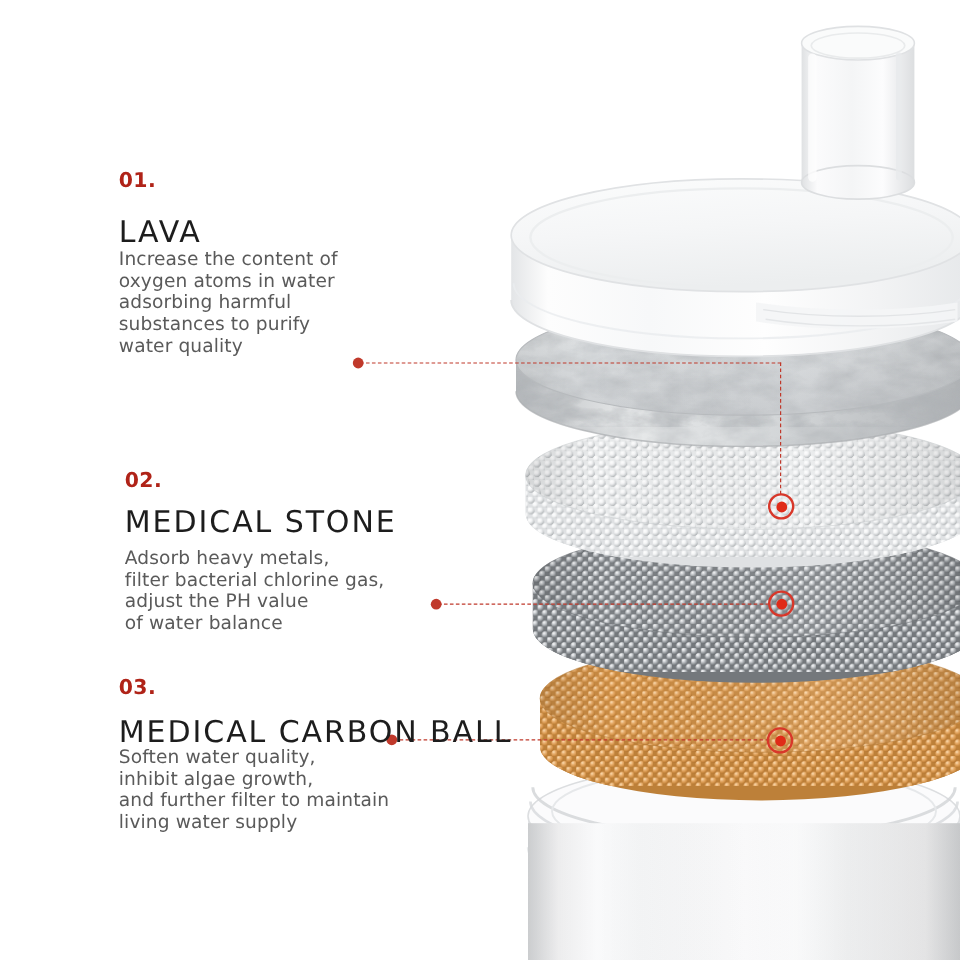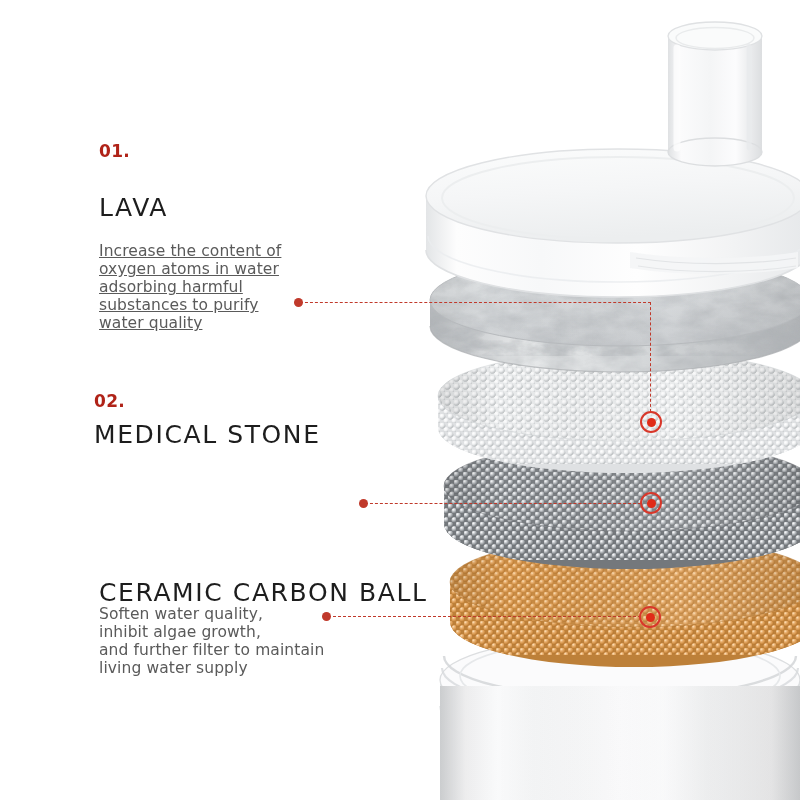--- a/index.html
+++ b/index.html
@@ -9,53 +9,53 @@
     font-family:"DejaVu Sans", sans-serif;
     position:relative;
     overflow:hidden;
   }
 
   #stage { position:absolute; inset:0; width:668px; height:800px; }
 
   
   .block { position:absolute; }
   #block-01 { left:99px; top:143px; }
-  #block-02 { left:94px; top:393px; }
+  #block-02 { left:104px; top:393px; }
   #block-03 { left:99px; top:565px; }
 
   .num {
     font-family:"DejaVu Sans", sans-serif;
     font-weight:bold;
     font-size:17px;
     letter-spacing:0.3px;
     color:#b02318;
     line-height:1;
   }
   .title {
     font-family:"DejaVu Sans", sans-serif;
     font-size:25px;
     font-weight:400;
     letter-spacing:1.6px;
     color:#1d1d1d;
     line-height:1.05;
     white-space:nowrap;
   }
-  #block-01 .title { margin-top:35px; }
+  #block-01 .title { margin-top:21px; }
   #block-02 .title { margin-top:12px; }
   #block-03 .title { margin-top:15px; }
 
   .desc {
     font-family:"DejaVu Sans", sans-serif;
     font-size:15.5px;
     color:#5a5a5a;
     line-height:1.16;
     letter-spacing:0.1px;
     white-space:pre-line;
   }
-  #block-01 .desc { margin-top:22px;text-decoration:underline; }
+  #block-01 .desc { margin-top:1px; }
   #block-02 .desc { margin-top:9px; }
   #block-03 .desc { margin-top:0; }
 
   
   .leader { position:absolute; }
   .leader-h {
     position:absolute;
     height:0;
     border-top:1.6px dashed #c0392b;
   }
@@ -324,23 +324,28 @@
     <div class="desc">Increase the content of
 oxygen atoms in water
 adsorbing harmful
 substances to purify
 water quality</div>
   </div>
 
   <div class="block" id="block-02">
     <div class="num">02.</div>
     <div class="title">MEDICAL STONE</div>
+    <div class="desc">Adsorb heavy metals,
+filter bacterial chlorine gas,
+adjust the PH value
+of water balance</div>
   </div>
 
   <div class="block" id="block-03">
-    <div class="title">CERAMIC CARBON BALL</div>
+    <div class="num">03.</div>
+    <div class="title">MEDICAL CARBON BALL</div>
     <div class="desc">Soften water quality,
 inhibit algae growth,
 and further filter to maintain
 living water supply</div>
   </div>
 
 </div>
 
 </body></html>

